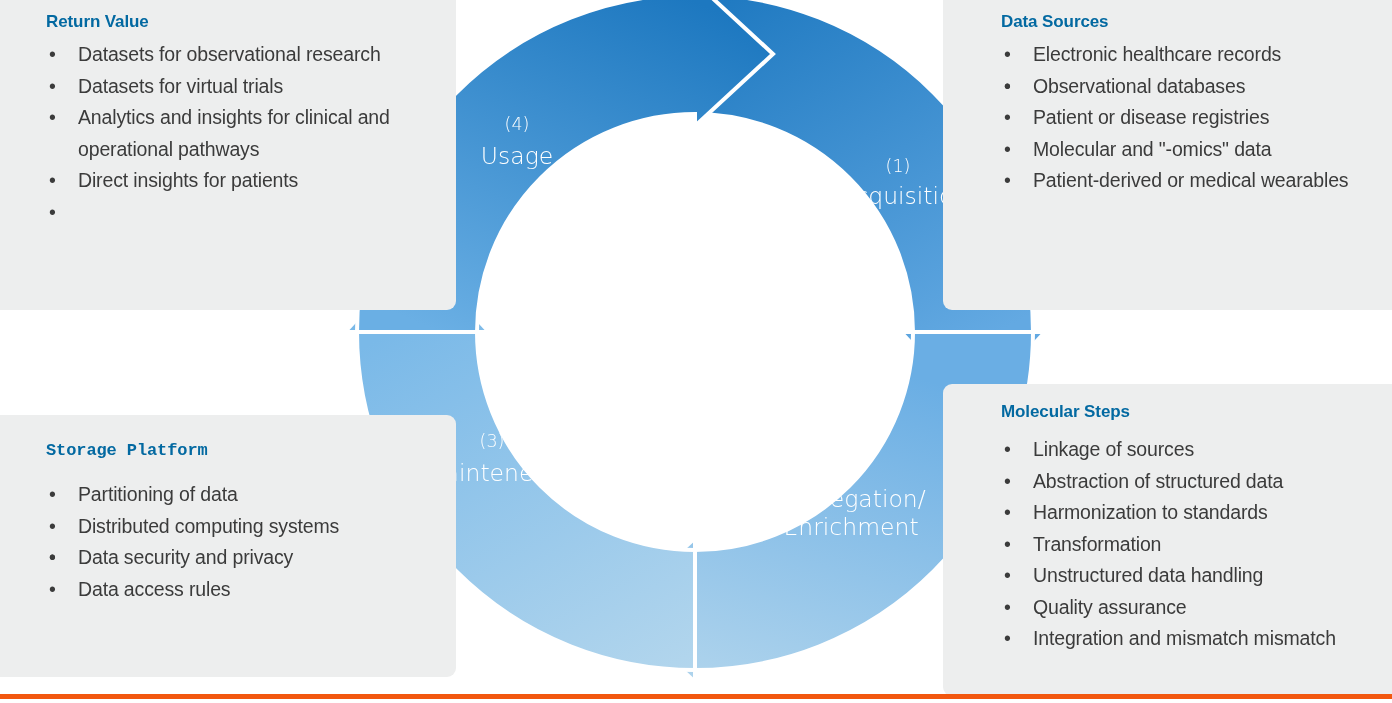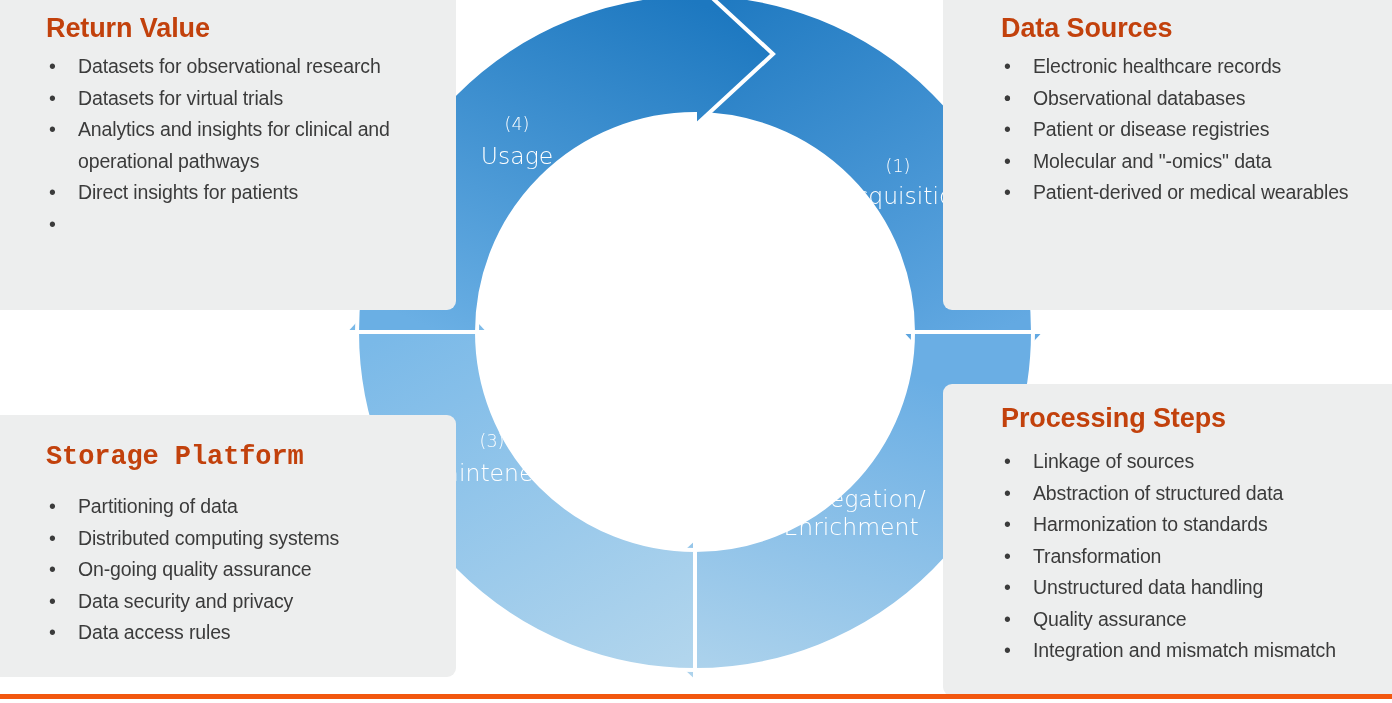--- a/index.html
+++ b/index.html
@@ -30,23 +30,23 @@
     background: #edeeee;
     border-radius: 9px;
     box-sizing: border-box;
   }
   .panel.tl { left: -10px;   top: -12px;  width: 466px; height: 322px; padding: 24px 22px 0 56px; }
   .panel.tr { left: 943px;   top: -12px;  width: 460px; height: 322px; padding: 24px 18px 0 58px; }
   .panel.bl { left: -10px;   top: 415px;  width: 466px; height: 262px; padding: 26px 22px 0 56px; }
   .panel.br { left: 943px;   top: 384px;  width: 460px; height: 312px; padding: 18px 18px 0 58px; }
 
   .panel-title {
-    font-size: 27px;
+    font-size: 17px;
     font-weight: bold;
-    color: #c2410c;
+    color: #0369a1;
     letter-spacing: -0.1px;
     margin: 0 0 7px 0;
     line-height: 1.2;
   }
   .panel.bl .panel-title { margin-bottom: 18px; font-family: Liberation Mono, monospace; }
   .panel.br .panel-title { margin-bottom: 12px; }
 
   ul.bullets {
     list-style: none;
     margin: 0;
@@ -211,28 +211,28 @@
       <li><span class="bullet-dot">•</span><span>Molecular and "-omics" data</span></li>
       <li><span class="bullet-dot">•</span><span>Patient-derived or medical wearables</span></li>
     </ul>
   </div>
 
   <div class="panel bl">
     <div class="panel-title">Storage Platform</div>
     <ul class="bullets">
       <li><span class="bullet-dot">•</span><span>Partitioning of data</span></li>
       <li><span class="bullet-dot">•</span><span>Distributed computing systems</span></li>
-      <li><span class="bullet-dot">•</span><span>On-going quality assurance</span></li>
+      <li><span class="bullet-dot">•</span></li>
       <li><span class="bullet-dot">•</span><span>Data security and privacy</span></li>
       <li><span class="bullet-dot">•</span><span>Data access rules</span></li>
     </ul>
   </div>
 
   <div class="panel br">
-    <div class="panel-title">Processing Steps</div>
+    <div class="panel-title">Molecular Steps</div>
     <ul class="bullets">
       <li><span class="bullet-dot">•</span><span>Linkage of sources</span></li>
       <li><span class="bullet-dot">•</span><span>Abstraction of structured data</span></li>
       <li><span class="bullet-dot">•</span><span>Harmonization to standards</span></li>
       <li><span class="bullet-dot">•</span><span>Transformation</span></li>
       <li><span class="bullet-dot">•</span><span>Unstructured data handling</span></li>
       <li><span class="bullet-dot">•</span><span>Quality assurance</span></li>
       <li><span class="bullet-dot">•</span><span>Integration and mismatch mismatch</span></li>
     </ul>
   </div>

